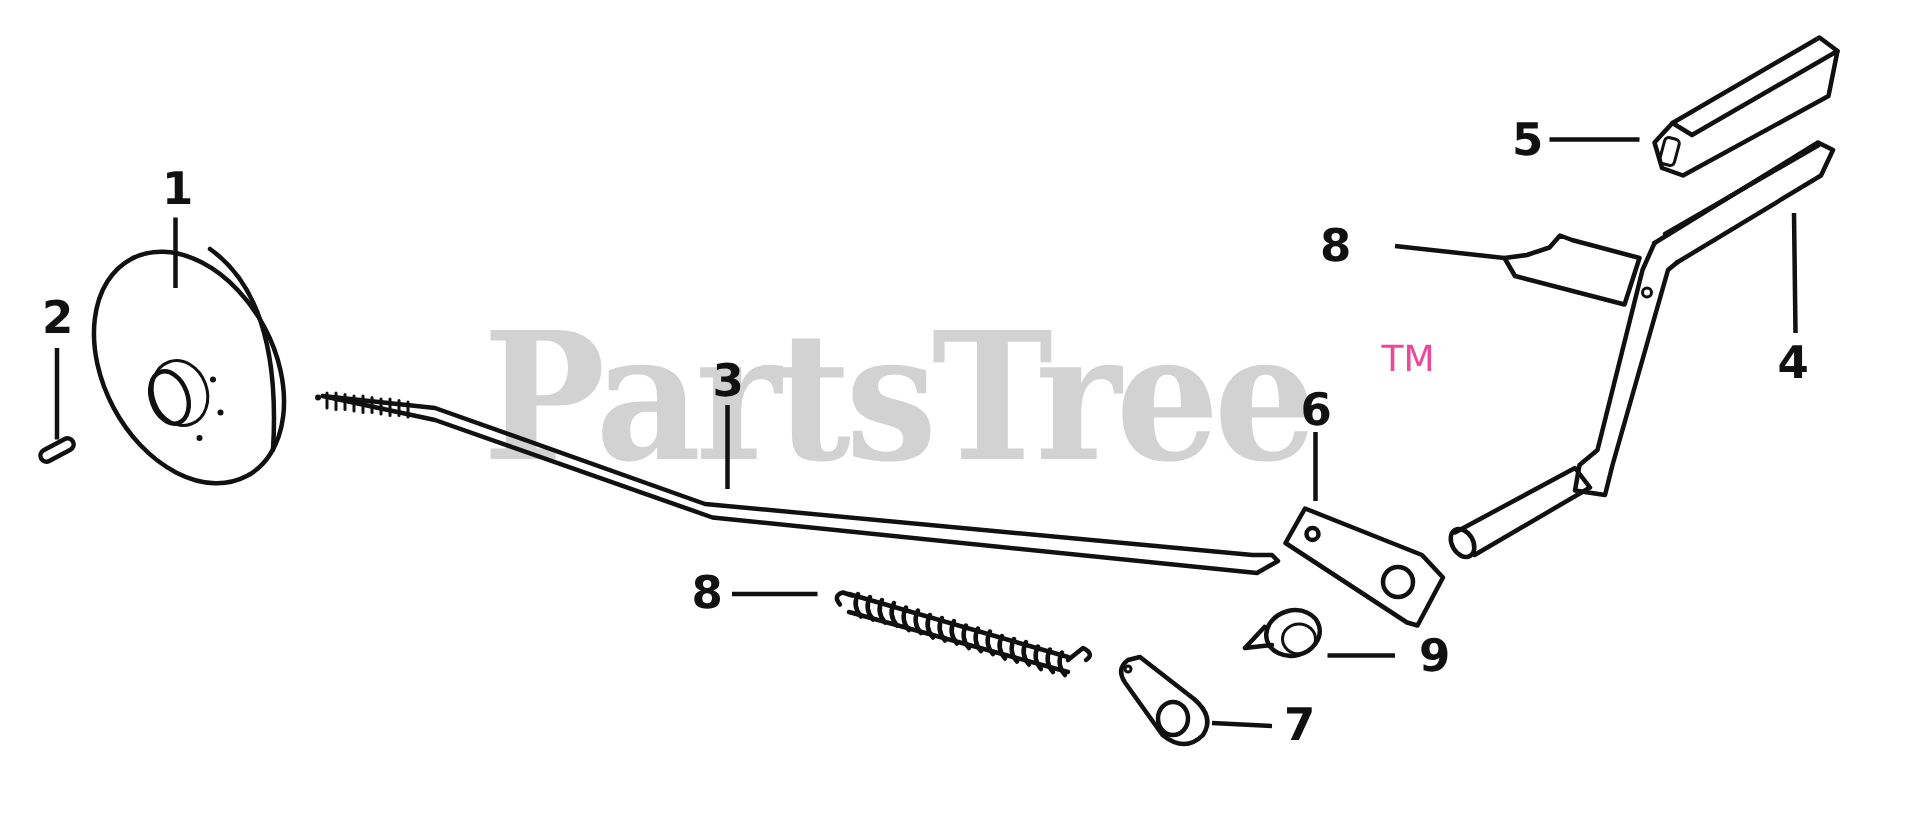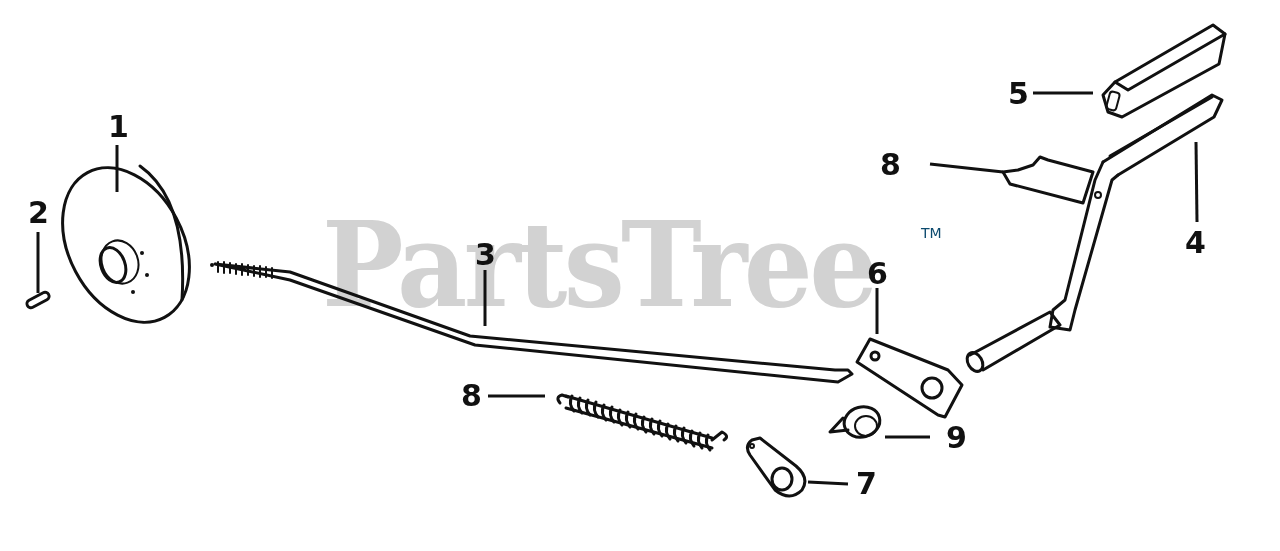--- a/index.html
+++ b/index.html
@@ -7,21 +7,21 @@
     #diagram { position: absolute; left: 0; top: 0; width: 1280px; height: 551px; }
     .watermark {
       position: absolute; left: 322px; top: 206px;
       font-family: "DejaVu Serif", serif; font-weight: bold;
       font-size: 118px; line-height: 1; color: #d2d2d2; letter-spacing: -4px;
       white-space: nowrap; transform: scaleX(0.92); transform-origin: left top;
       user-select: none;
     }
     .tm {
       position: absolute; left: 921px; top: 225px;
-      font-family: "DejaVu Sans", sans-serif; font-size: 14px; color: #0c4a6e;
+      font-family: "DejaVu Sans", sans-serif; font-size: 24px; color: #ec4899;
     }
     .callout {
       position: absolute; font-family: "DejaVu Sans", sans-serif; font-weight: bold;
       font-size: 30px; line-height: 1; color: #111;
     }
     svg .ink { stroke: #111; fill: none; stroke-width: 3; stroke-linecap: round; stroke-linejoin: round; }
     svg .inkthin { stroke: #111; fill: none; stroke-width: 2; stroke-linecap: round; stroke-linejoin: round; }
     svg .leader { stroke: #111; stroke-width: 3; }
     svg .solid { fill: #111; }
   </style>

